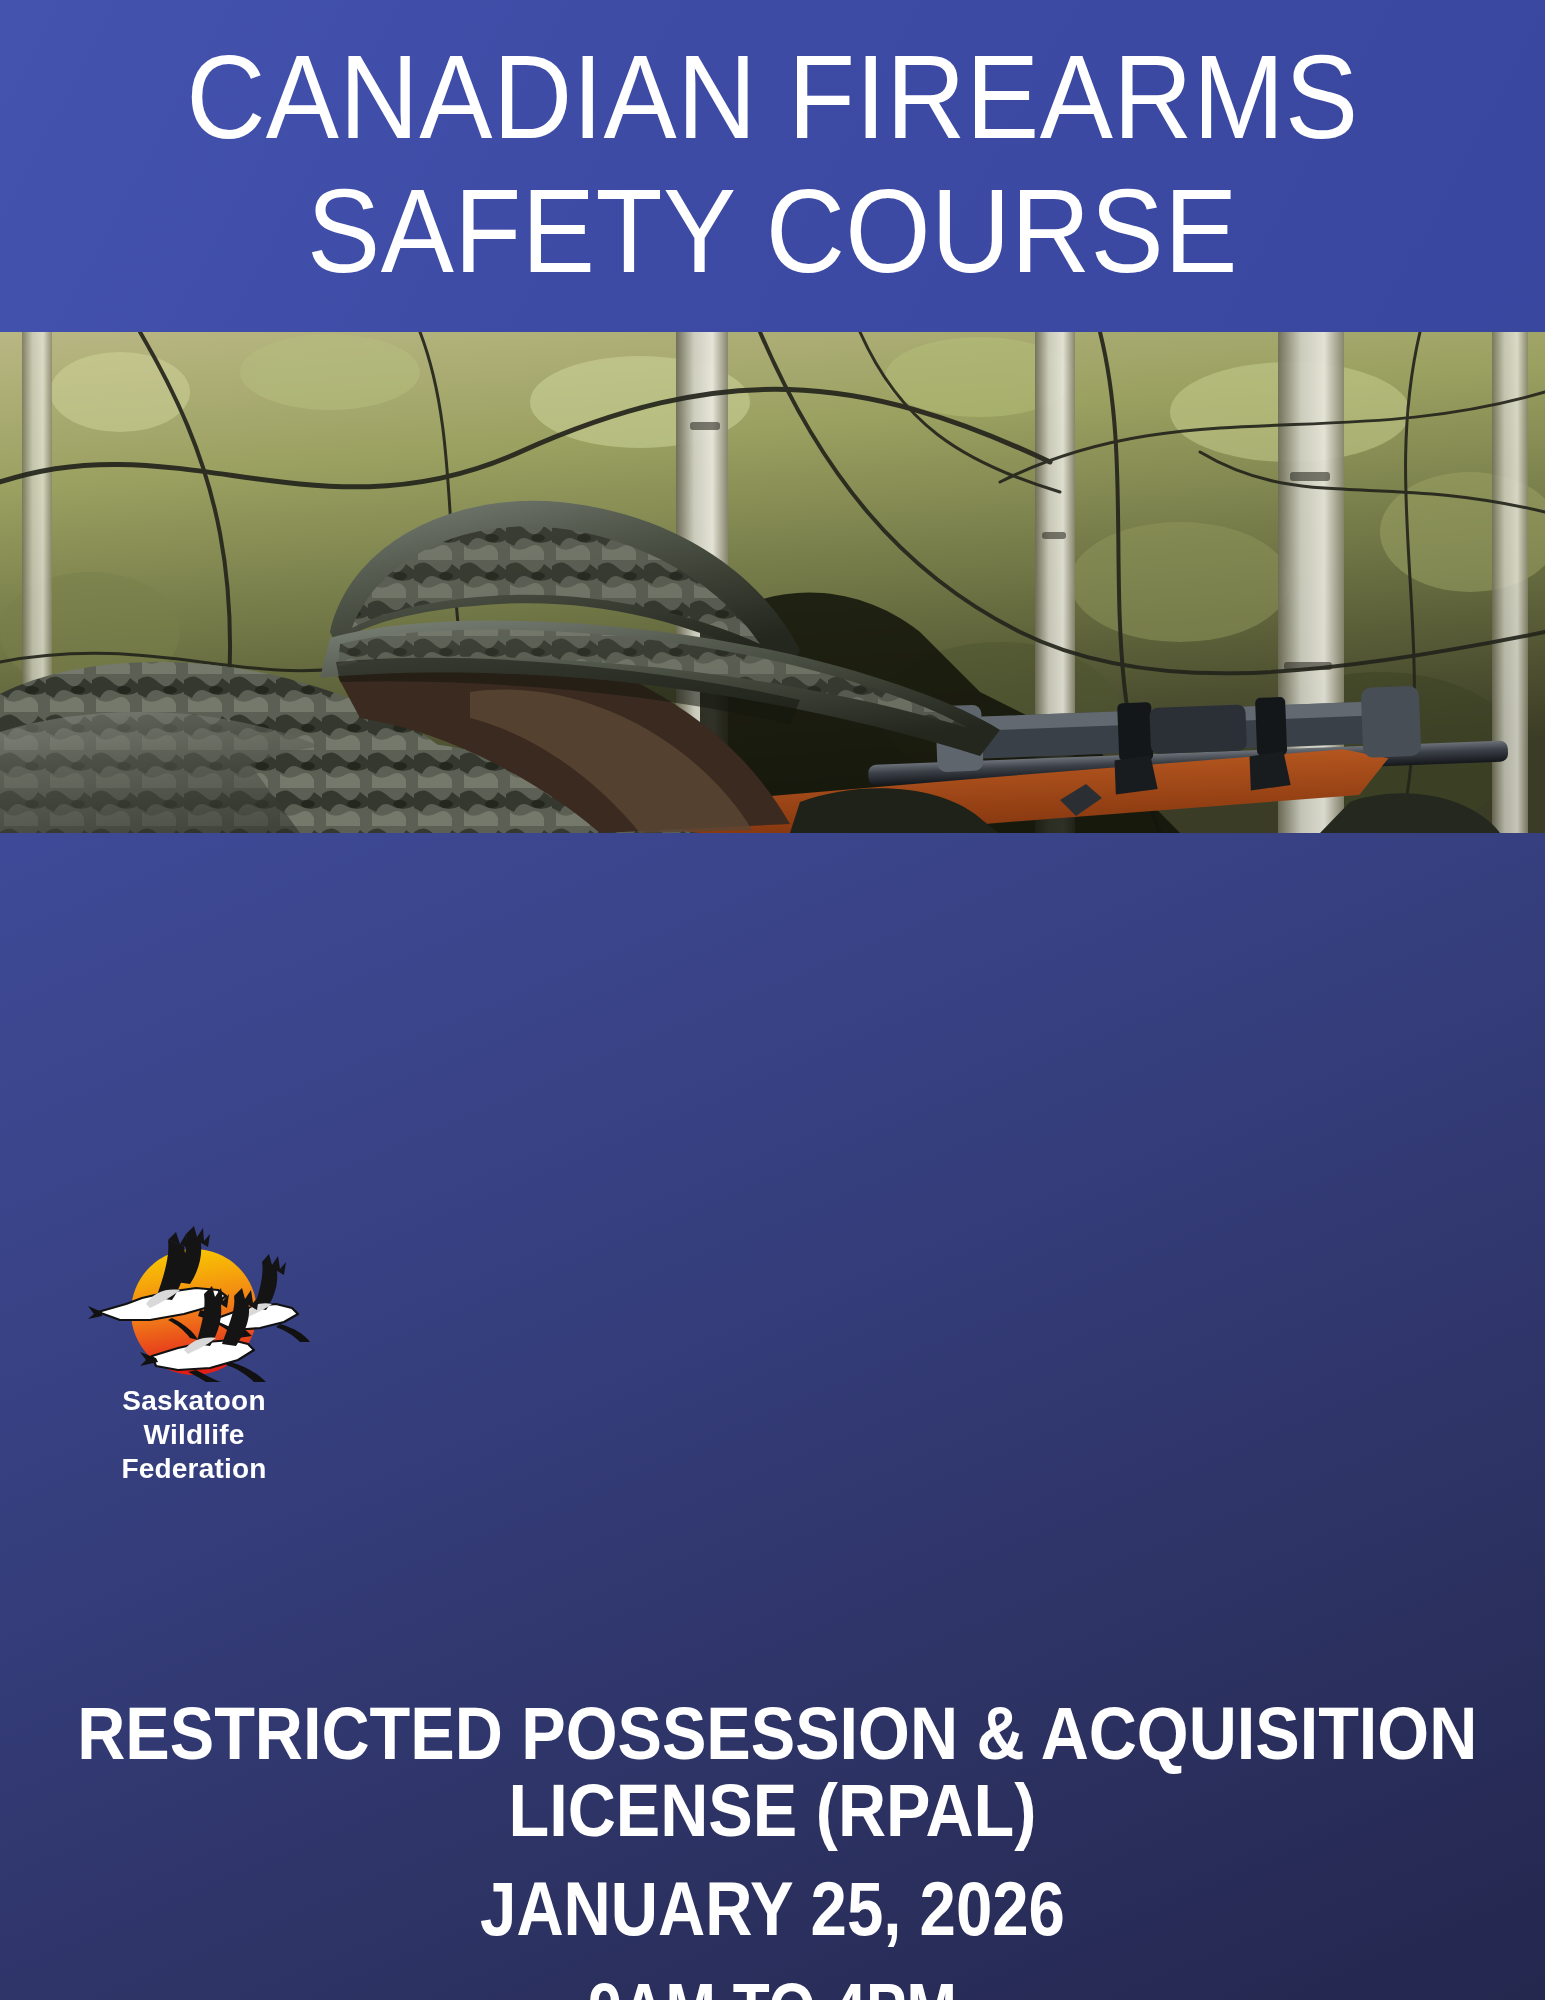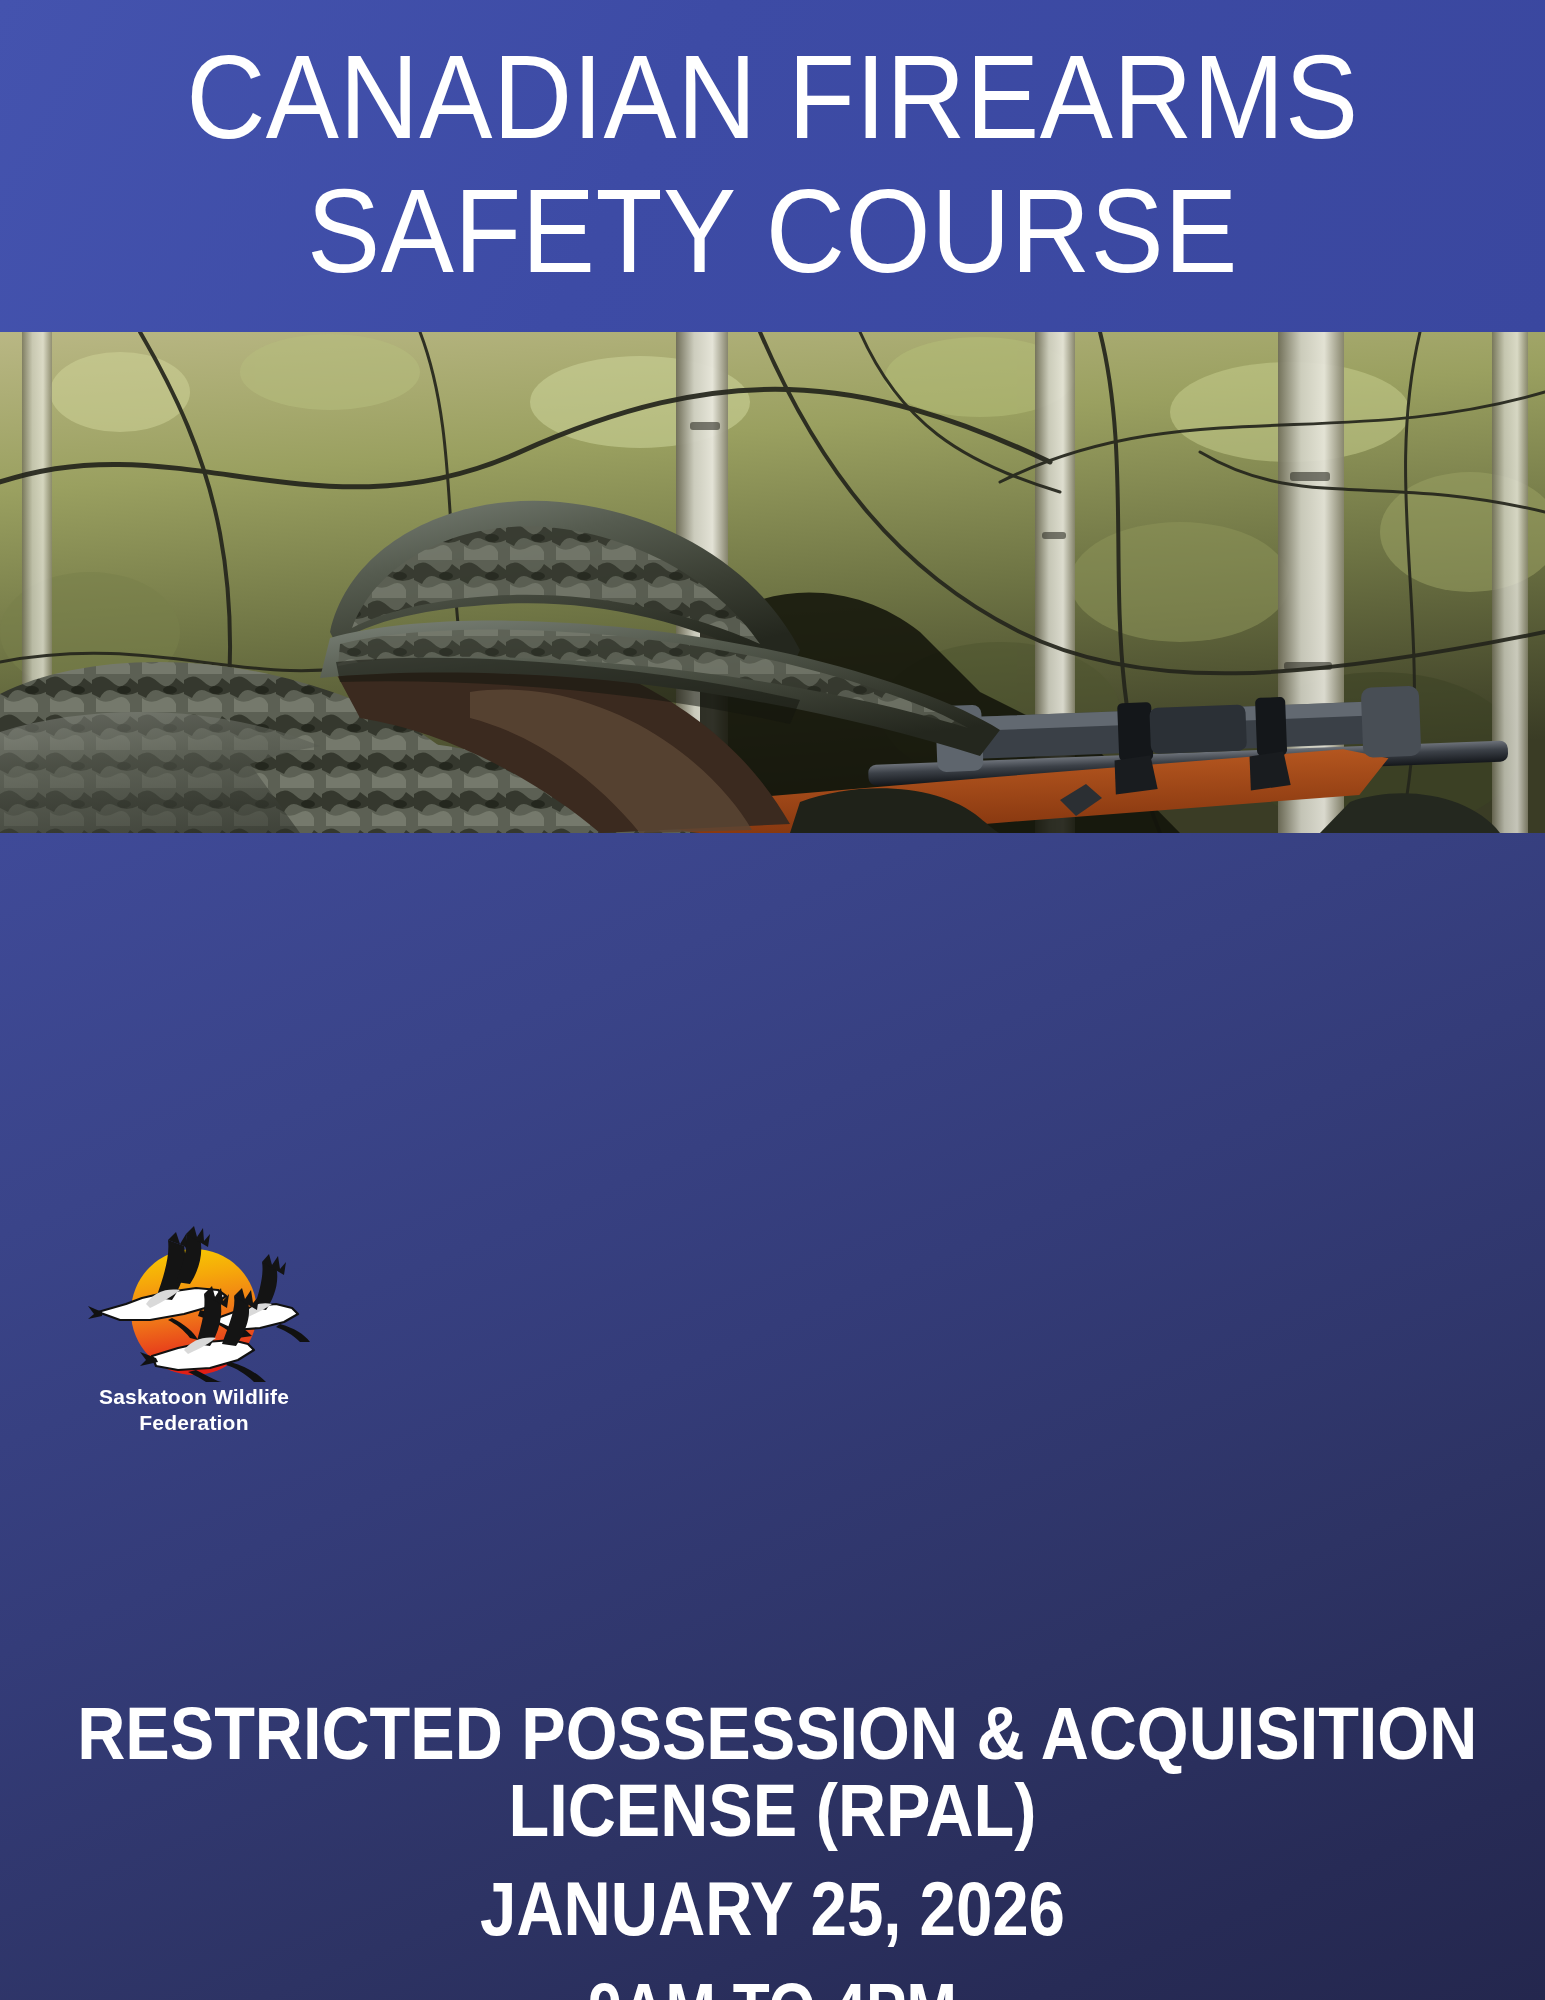--- a/index.html
+++ b/index.html
@@ -100,21 +100,21 @@
     width: 244px;
     height: 210px;
   }
   .logo svg { display: block; width: 244px; height: 162px; }
   .logo-text {
     margin-top: 2px;
     text-align: center;
     color: #ffffff;
     font-family: "Liberation Sans", sans-serif;
     font-weight: bold;
-    font-size: 21px;
+    font-size: 28px;
     line-height: 1.22;
     letter-spacing: 0.2px;
   }
 </style>
 </head>
 <body>
 
 <div class="poster">
 
   <div class="header">

